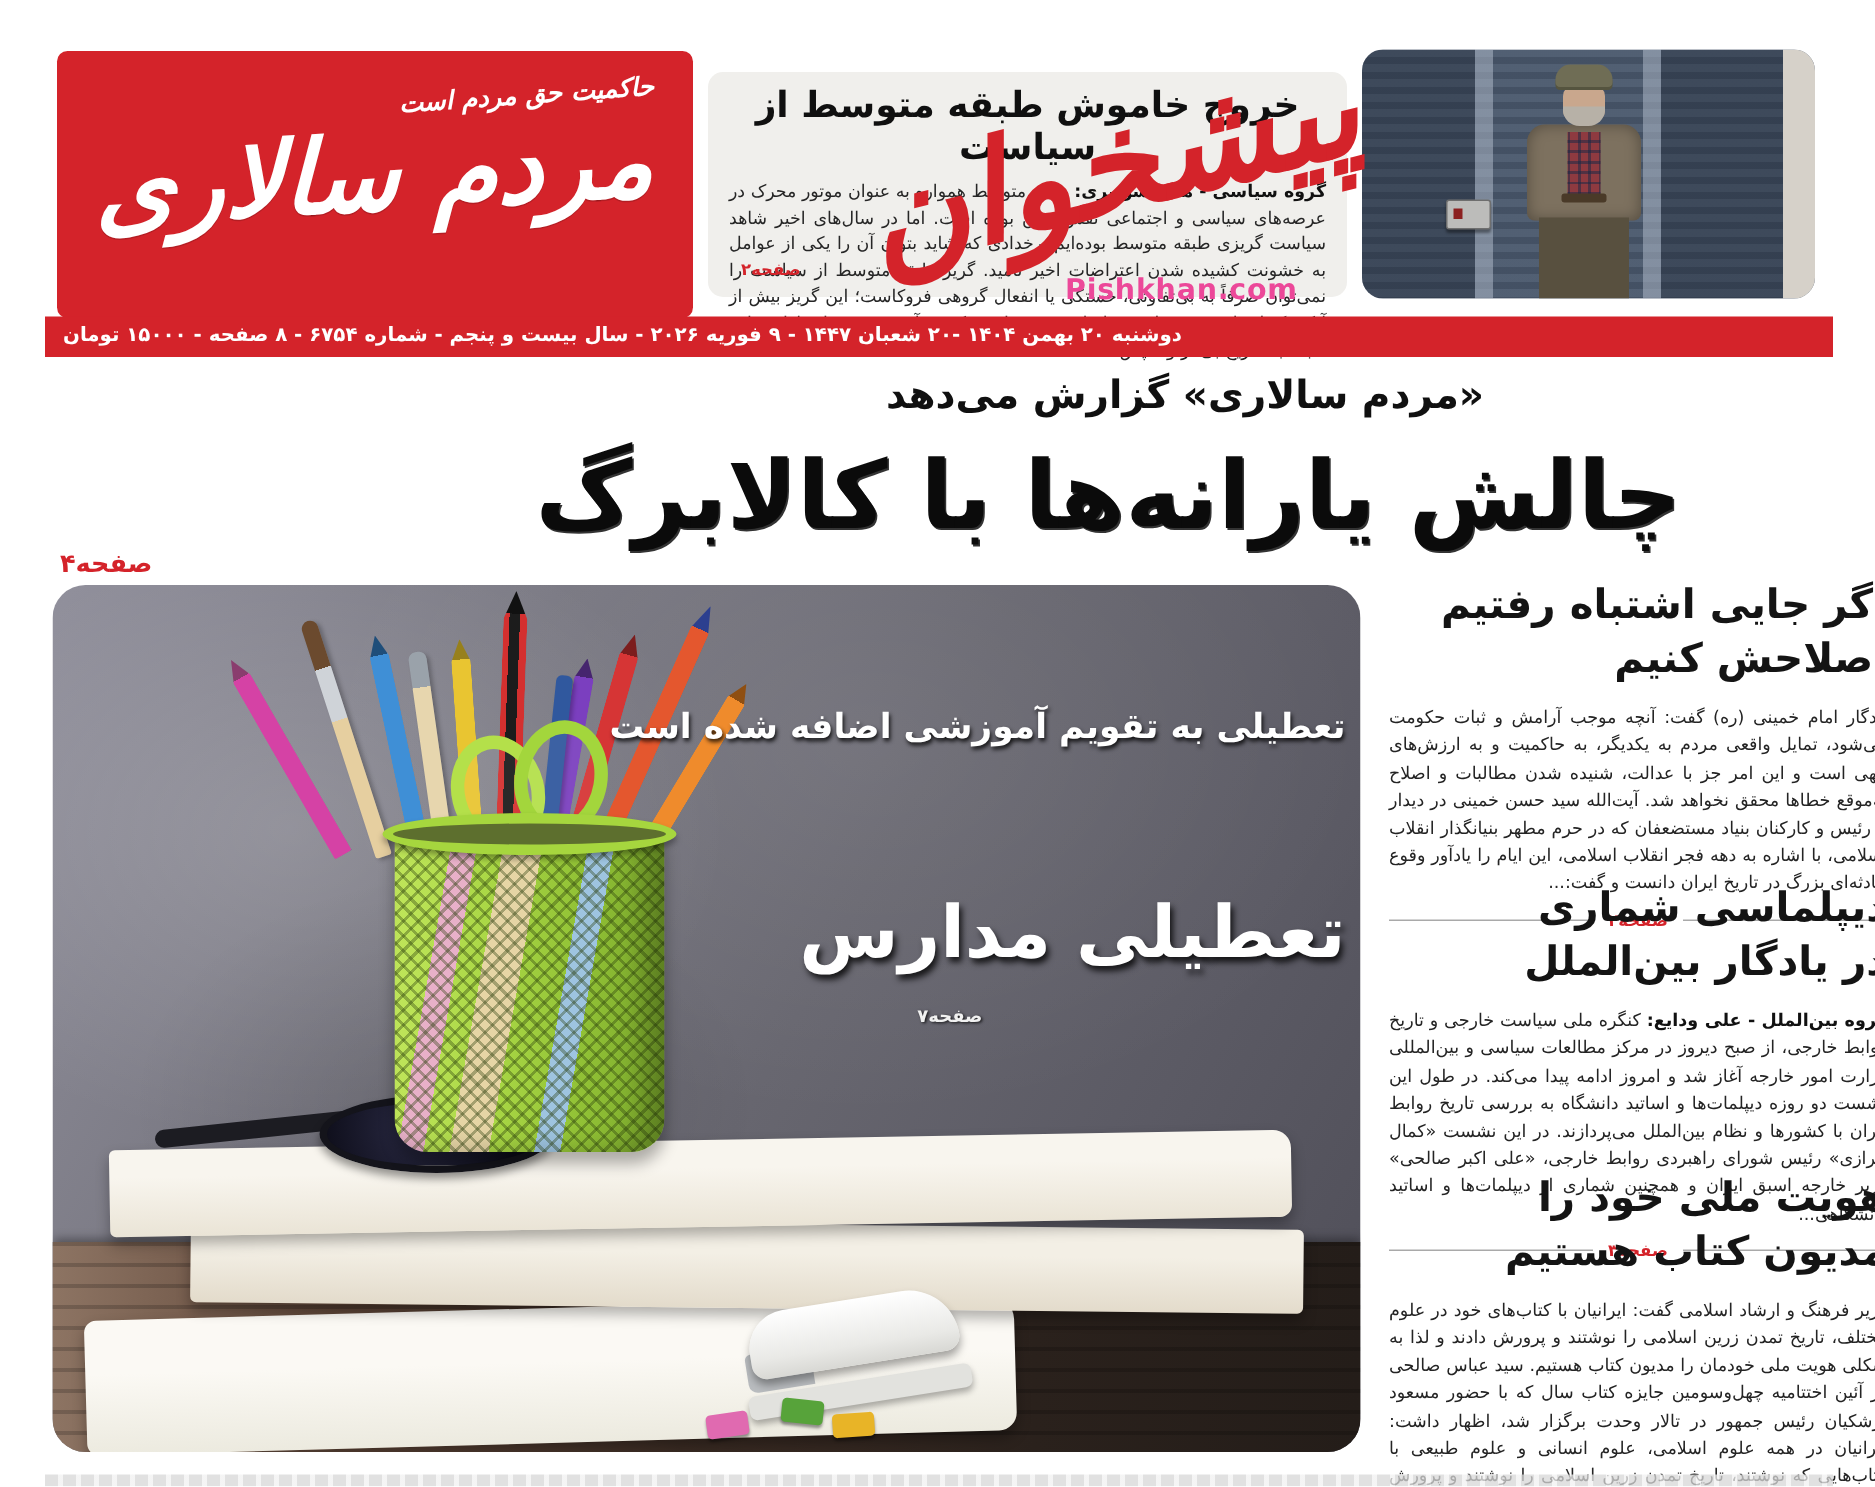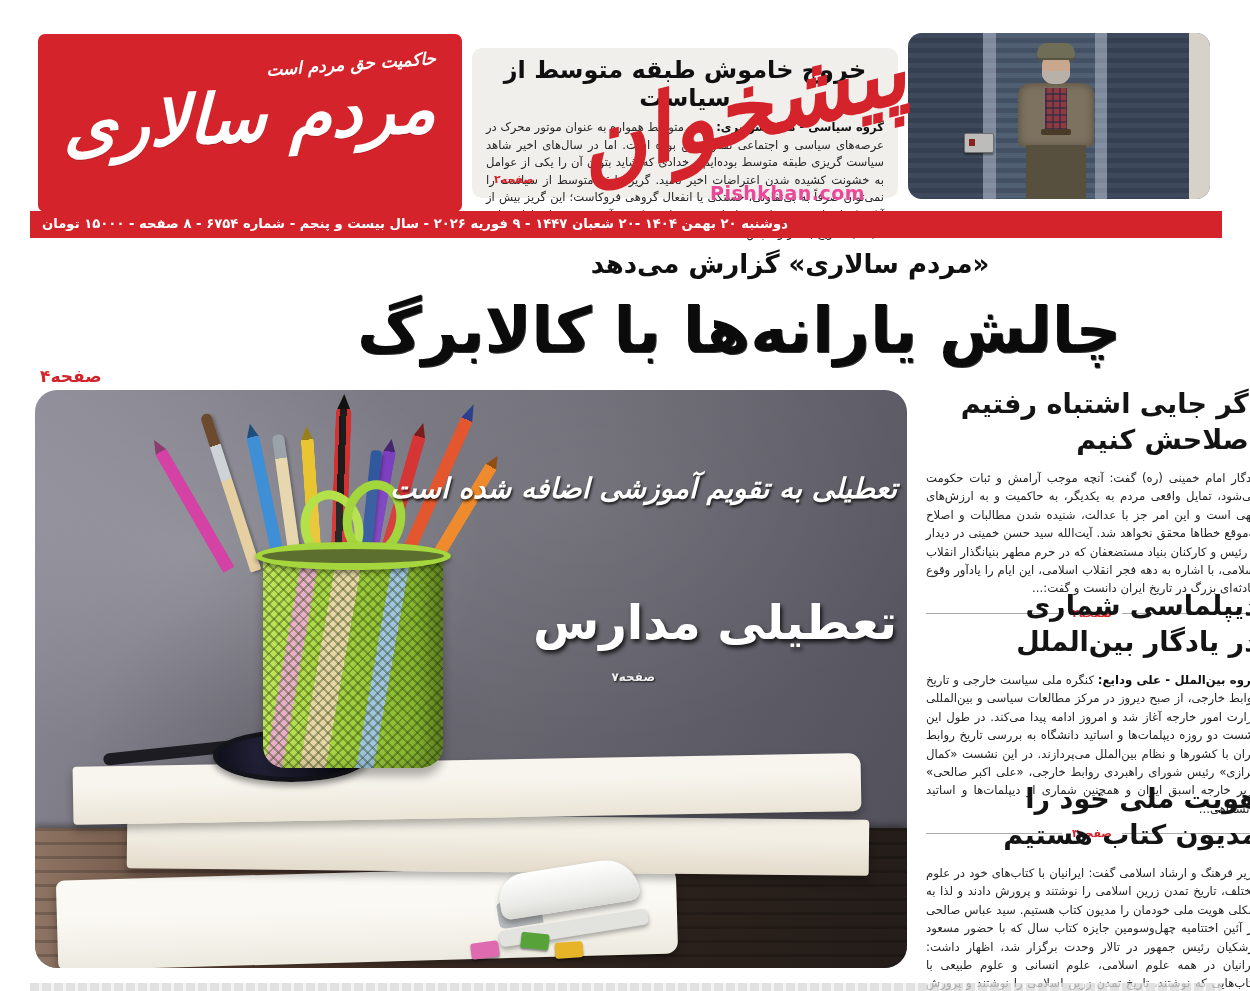--- a/index.html
+++ b/index.html
@@ -128,22 +128,22 @@
           background:linear-gradient(180deg,#ffffff,#e9e9e6 70%,#d8d8d4);
           border-radius:26px 34px 10px 10px;box-shadow:0 4px 6px rgba(0,0,0,.35);}
   .st-base{position:absolute;left:0;bottom:6px;width:150px;height:16px;background:#e2e2de;
           border-radius:5px;box-shadow:0 3px 4px rgba(0,0,0,.3);}
   .st-metal{position:absolute;left:2px;top:26px;width:44px;height:26px;background:#b9bcbf;
           border-radius:4px 0 0 6px;}
   .clip{position:absolute;width:28px;height:16px;border-radius:3px;box-shadow:0 2px 2px rgba(0,0,0,.4);}
   .c1{left:436px;top:552px;background:#e06ab0;transform:rotate(-8deg);}
   .c2{left:486px;top:543px;background:#57a33a;transform:rotate(6deg);}
   .c3{left:520px;top:552px;background:#e8b427;transform:rotate(-4deg);}
-  .f-sub{position:absolute;right:10px;top:82px;direction:rtl;font-size:28px;font-weight:bold;color:#fff;
-         text-shadow:1px 2px 3px rgba(0,0,0,.85);font-style:italic;}
+  .f-sub{position:absolute;right:10px;top:82px;direction:rtl;font-size:23px;font-weight:bold;color:#fff;
+         text-shadow:1px 2px 3px rgba(0,0,0,.85);}
   .f-red{position:absolute;right:10px;top:138px;direction:rtl;font-size:48px;font-weight:900;color:#e22d2d;
          text-shadow:-2px -2px 0 #fff,2px -2px 0 #fff,-2px 2px 0 #fff,2px 2px 0 #fff,0 5px 7px rgba(0,0,0,.5);}
   .f-white{position:absolute;right:10px;top:204px;direction:rtl;font-size:48px;font-weight:900;color:#fff;
          text-shadow:2px 3px 4px rgba(0,0,0,.8);}
   .f-ref{position:absolute;right:252px;top:280px;direction:rtl;font-size:12px;font-weight:bold;color:#f1f1f1;
          text-shadow:1px 1px 2px rgba(0,0,0,.8);}
 
   
   .rc{position:absolute;left:893px;width:332px;direction:rtl;margin-left:33px;}
   .rc .hl{font-size:27px;line-height:36px;font-weight:900;color:#141414;text-align:right;}

